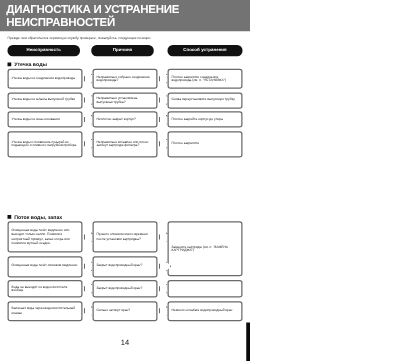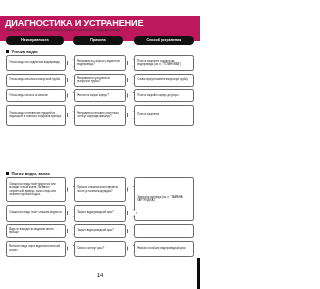--- a/index.html
+++ b/index.html
@@ -15,25 +15,24 @@
     color: #1a1a1a;
     overflow: hidden;
   }
 
   
   .title-bar {
     position: absolute;
     left: 0; top: 0;
     width: 200px;
     height: 25px;
-    background: #be185d;
+    background: #737373;
     color: #ffffff;
     box-sizing: border-box;
     padding: 2px 0 0 5px;
-    margin-top: 16px;
   }
   .title-bar .line {
     font-size: 9.2px;
     font-weight: bold;
     line-height: 10.6px;
     letter-spacing: -0.2px;
     white-space: nowrap;
   }
 
   
@@ -161,20 +160,21 @@
     width: 3px;
     height: 31px;
     background: #0a0a0a;
   }
 </style>
 </head>
 <body>
 
 <div class="title-bar">
   <div class="line">ДИАГНОСТИКА И УСТРАНЕНИЕ</div>
+  <div class="line">НЕИСПРАВНОСТЕЙ</div>
 </div>
 
 <div class="intro">Прежде чем обратиться в сервисную службу проверьте, пожалуйста, следующие позиции.</div>
 
 <div class="col-heads">
   <div class="chip c1">Неисправность</div>
   <div class="chip c2">Причина</div>
   <div class="chip c3">Способ устранения</div>
 </div>
 

